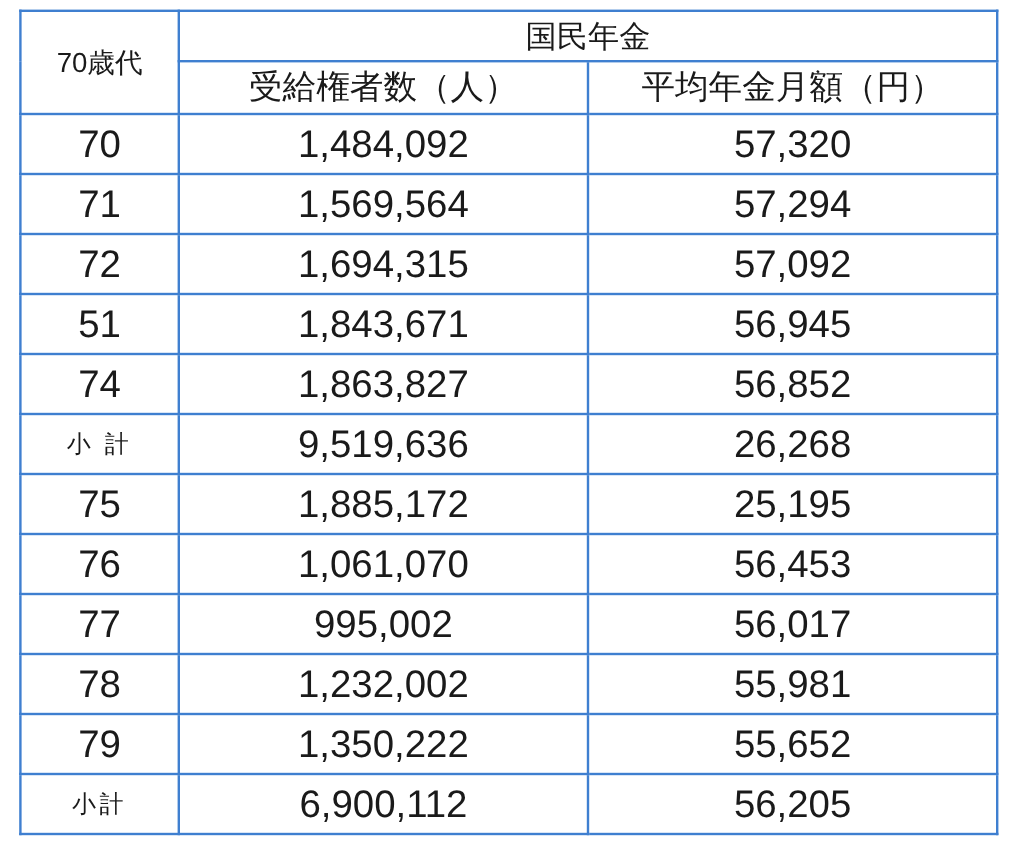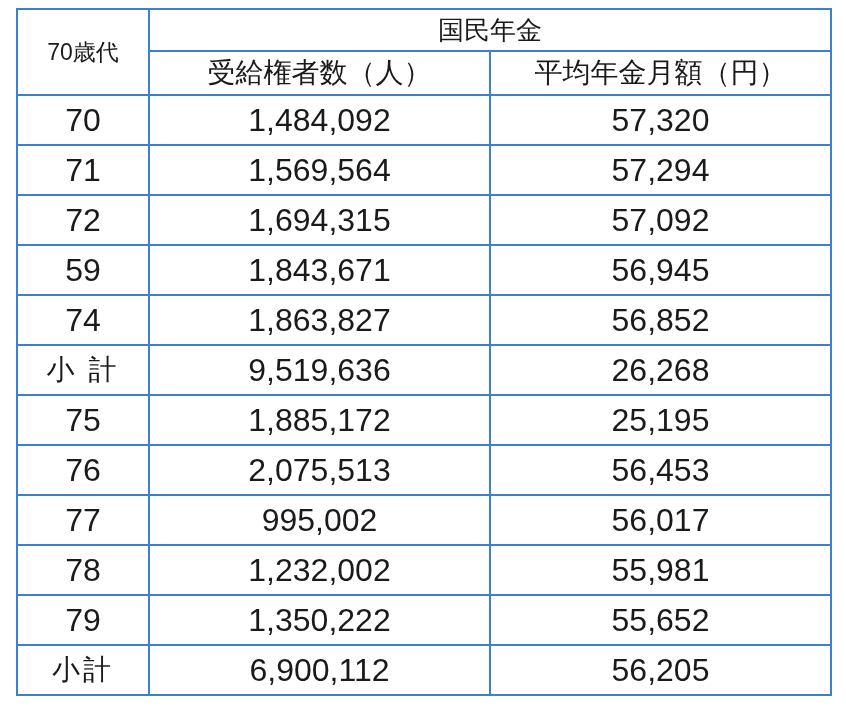--- a/index.html
+++ b/index.html
@@ -62,21 +62,21 @@
   }
   .num-cell {
     font-size: 25px;
     margin-left: 17px;
   }
   .subtotal td {
     background: #d5e4f5;
   }
   .subtotal .label {
     letter-spacing: 3px;
-    font-size: 28px;
+    font-size: 20px;
     margin-top: 32px;
   }
 </style>
 </head>
 <body>
 
 <div class="page">
   <table class="pension-table">
     <colgroup>
       <col class="c-age">
@@ -103,42 +103,42 @@
         <td>71</td>
         <td class="num-cell">1,569,564</td>
         <td class="num-cell">57,294</td>
       </tr>
       <tr class="data-row">
         <td>72</td>
         <td class="num-cell">1,694,315</td>
         <td class="num-cell">57,092</td>
       </tr>
       <tr class="data-row">
-        <td>59</td>
+        <td>51</td>
         <td class="num-cell">1,843,671</td>
         <td class="num-cell">56,945</td>
       </tr>
       <tr class="data-row">
         <td>74</td>
         <td class="num-cell">1,863,827</td>
         <td class="num-cell">56,852</td>
       </tr>
       <tr class="data-row subtotal">
         <td class="label">小 計</td>
         <td class="num-cell">9,519,636</td>
         <td class="num-cell">26,268</td>
       </tr>
       <tr class="data-row">
         <td>75</td>
         <td class="num-cell">1,885,172</td>
         <td class="num-cell">25,195</td>
       </tr>
       <tr class="data-row">
         <td>76</td>
-        <td class="num-cell">2,075,513</td>
+        <td class="num-cell">1,061,070</td>
         <td class="num-cell">56,453</td>
       </tr>
       <tr class="data-row">
         <td>77</td>
         <td class="num-cell">995,002</td>
         <td class="num-cell">56,017</td>
       </tr>
       <tr class="data-row">
         <td>78</td>
         <td class="num-cell">1,232,002</td>

